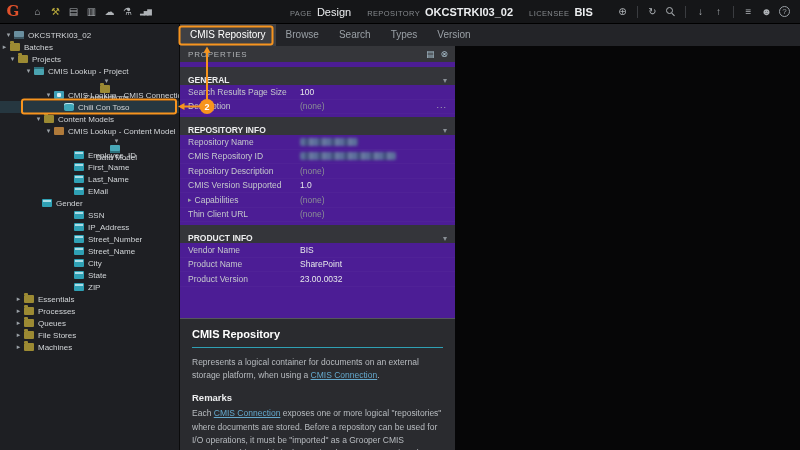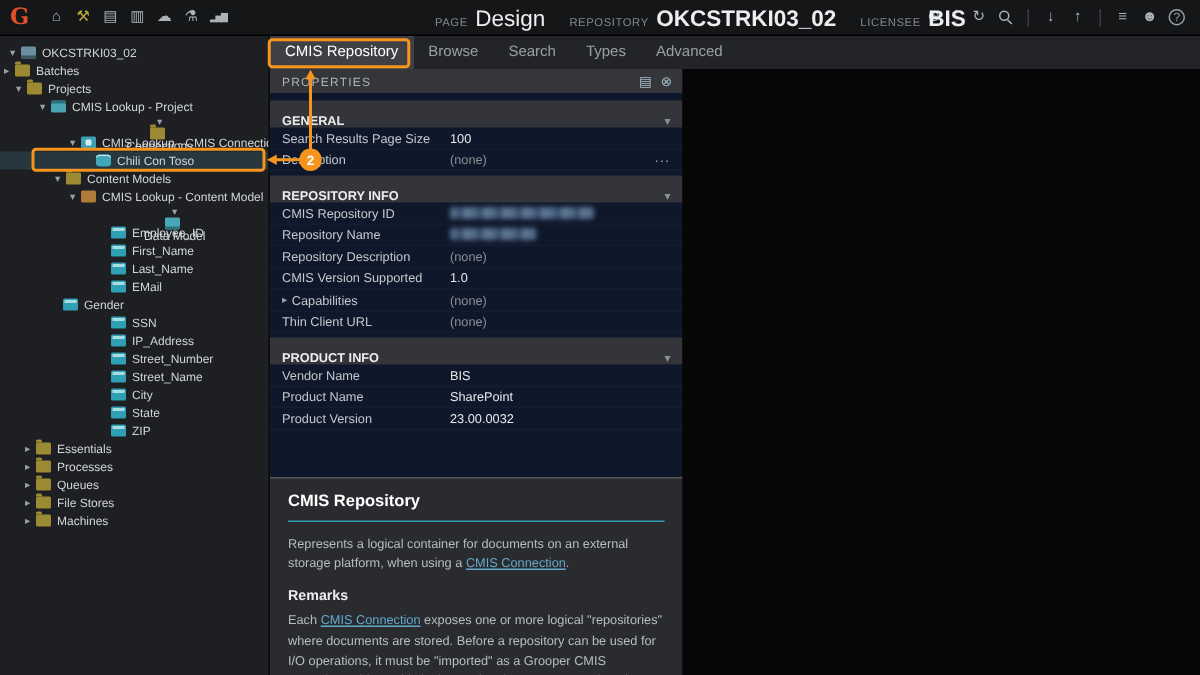--- a/index.html
+++ b/index.html
@@ -21,21 +21,21 @@
   .circled { display:inline-block; width:11px; height:11px; border:1px solid #9aa0a6; border-radius:50%;
              font-size:8px; line-height:9px; text-align:center; color:#9aa0a6; }
   .mag { position:relative; width:9px; height:9px; display:inline-block; }
   .mag::before { content:''; position:absolute; top:0; left:0; width:5px; height:5px;
                  border:1.3px solid #aeb2b6; border-radius:50%; }
   .mag::after { content:''; position:absolute; width:4px; height:1.3px; background:#aeb2b6;
                 transform:rotate(45deg); right:0; bottom:1px; }
   .tb-center { position:absolute; left:290px; top:0; height:24px; display:flex; align-items:center; gap:16px; }
   .tb-pair { display:flex; align-items:baseline; gap:5px; }
   .tb-label { font-size:7.5px; color:#85898d; letter-spacing:.4px; }
-  .tb-value { font-size:15px; color:#eceef0; }
+  .tb-value { font-size:11px; color:#eceef0; }
   .tb-value.bold { font-weight:bold; }
 
   
   .body { display:flex; height:426px; }
 
   
   .sidebar { width:180px; background:#1e1f23; border-right:1px solid #0b0b0c; overflow:hidden; padding-top:5px; }
   .trow { height:12px; display:flex; align-items:center; font-size:8px; color:#d2d5d8; cursor:pointer; white-space:nowrap; }
   .trow.sel { background:rgba(70,140,170,.22); }
   .expander { width:9px; flex:none; font-size:7px; color:#9aa0a6; text-align:center; }
@@ -51,21 +51,21 @@
   .ti-data-model { background:#48a8b8; box-shadow:inset 0 -2px 0 #2d6f7a; }
   .ti-field { background:#2fa0b4; }
   .ti-field::before { content:''; position:absolute; top:1px; left:1px; right:1px; height:2px; background:#bfe6ee; opacity:.85; }
 
   
   .main { flex:1; display:flex; flex-direction:column; }
   .tabbar { height:22px; background:#232428; display:flex; flex:none; }
   .tab { padding:0 10px; line-height:22px; font-size:10px; color:#9aa0a6; cursor:pointer; }
   .tab.active { background:#3f4044; color:#fff; }
   .main-body { flex:1; display:flex; min-height:0; }
-  .panel { width:275px; background:#0f172a; display:flex; flex-direction:column; }
+  .panel { width:275px; background:#4c1d95; display:flex; flex-direction:column; }
   .void { flex:1; background:#060607; }
 
   .props-header { height:16px; background:#35363a; display:flex; align-items:center; flex:none; }
   .props-title { font-size:8px; letter-spacing:.8px; color:#b0b3b6; padding-left:8px; }
   .ph-icons { margin-left:auto; display:flex; gap:6px; padding-right:7px; }
   .ph-icon { font-size:9px; color:#a8bfcc; cursor:pointer; line-height:1; }
 
   .prop-grid { height:256px; flex:none; overflow:hidden; padding-top:2px; }
   .psec { height:18px; display:flex; align-items:flex-end; padding:0 8px; margin-top:3px; background:#34353a; cursor:pointer; }
   .psec-title { font-size:8.5px; font-weight:bold; color:#ecedee; }
@@ -307,21 +307,21 @@
           </div>
         </div>
     </div>
 
     <div class="main" data-name="main-area">
       <div class="tabbar" id="tabbar" data-name="tab-bar">
           <div class="tab active" data-name="tab-cmis-repository">CMIS Repository</div>
           <div class="tab" data-name="tab-browse">Browse</div>
           <div class="tab" data-name="tab-search">Search</div>
           <div class="tab" data-name="tab-types">Types</div>
-          <div class="tab" data-name="tab-advanced">Advanced</div>
+          <div class="tab" data-name="tab-advanced">Version</div>
         </div>
       <div class="main-body">
         <div class="panel" data-name="properties-panel">
           <div class="props-header" data-name="properties-header">
             <span class="props-title" data-name="properties-title">PROPERTIES</span>
             <div class="ph-icons" id="ph-icons" data-name="properties-header-icons">
                 <span class="ph-icon" data-name="save-icon">▤</span>
                 <span class="ph-icon" data-name="close-icon">⊗</span>
               </div>
           </div>
@@ -344,34 +344,34 @@
                 </div>
                 <div class="pv" data-name="property-value-cell">
                   <span class="pvalue muted" data-name="property-value">(none)</span>
                 </div>
                 <span class="ptrail" data-name="ellipsis-button">...</span>
               </div>
               <div class="psec" data-name="section-header-repository-info">
                 <span class="psec-title" data-name="section-title">REPOSITORY INFO</span>
                 <span class="psec-chev" data-name="chevron-down-icon">▾</span>
               </div>
+              <div class="prow" data-name="property-row-repository-name">
+                <div class="pl" data-name="property-label-cell">
+                  <span class="plabel" data-name="property-label">Repository Name</span>
+                </div>
+                <div class="pv" data-name="property-value-cell">
+                  <span class="redacted" data-name="obscured-value" style="width: 58px;"></span>
+                </div>
+              </div>
               <div class="prow" data-name="property-row-cmis-repository-id">
                 <div class="pl" data-name="property-label-cell">
                   <span class="plabel" data-name="property-label">CMIS Repository ID</span>
                 </div>
                 <div class="pv" data-name="property-value-cell">
                   <span class="redacted" data-name="obscured-value" style="width: 96px;"></span>
-                </div>
-              </div>
-              <div class="prow" data-name="property-row-repository-name">
-                <div class="pl" data-name="property-label-cell">
-                  <span class="plabel" data-name="property-label">Repository Name</span>
-                </div>
-                <div class="pv" data-name="property-value-cell">
-                  <span class="redacted" data-name="obscured-value" style="width: 58px;"></span>
                 </div>
               </div>
               <div class="prow" data-name="property-row-repository-description">
                 <div class="pl" data-name="property-label-cell">
                   <span class="plabel" data-name="property-label">Repository Description</span>
                 </div>
                 <div class="pv" data-name="property-value-cell">
                   <span class="pvalue muted" data-name="property-value">(none)</span>
                 </div>
               </div>

